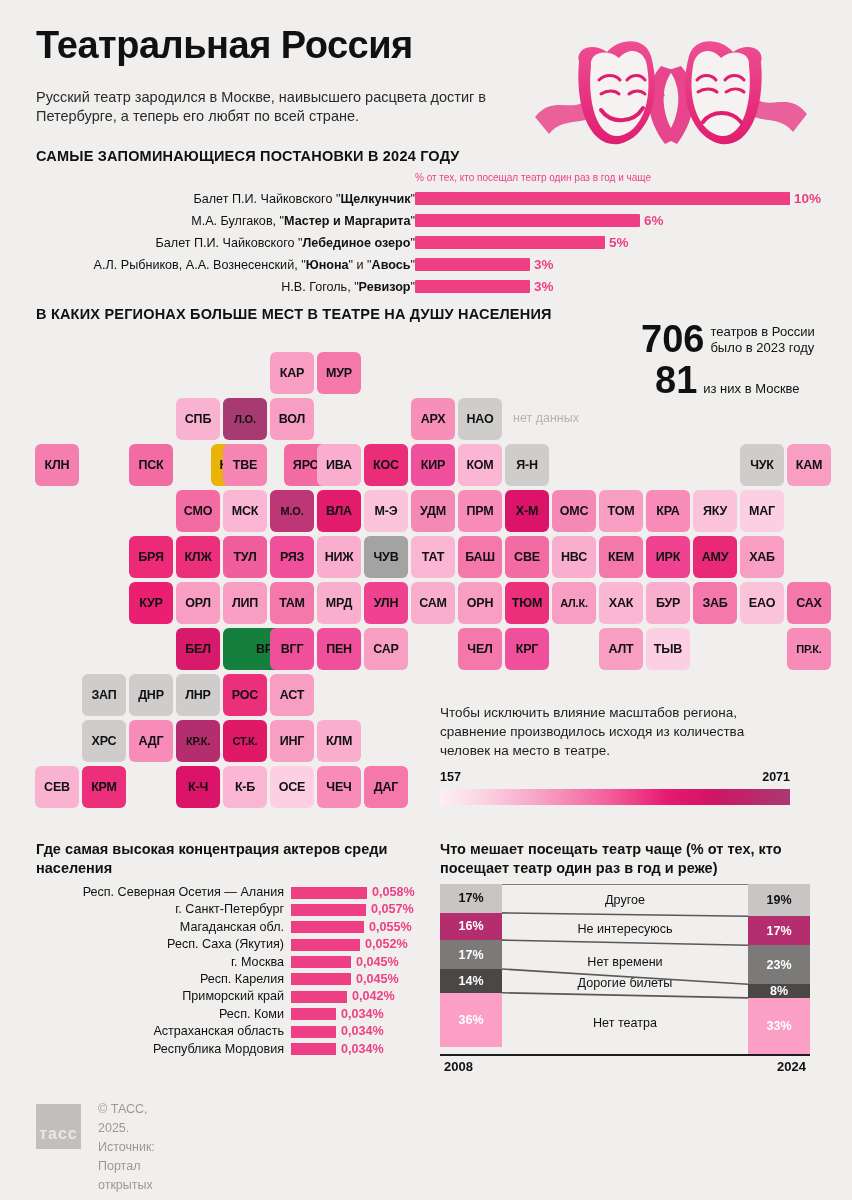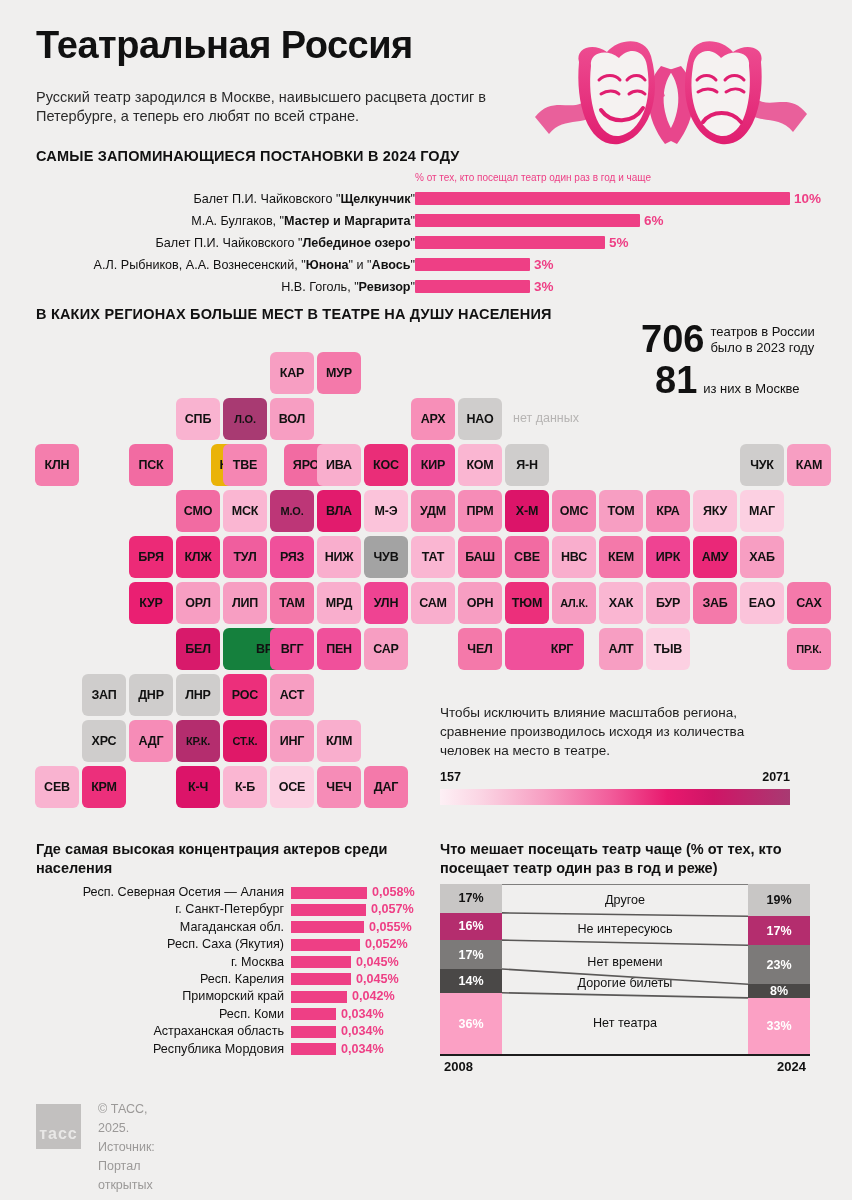--- a/index.html
+++ b/index.html
@@ -285,21 +285,21 @@
       <div class="tile" style="left: 611px; top: 230px; background: rgb(249, 174, 205);">БУР</div>
       <div class="tile" style="left: 658px; top: 230px; background: rgb(244, 121, 170);">ЗАБ</div>
       <div class="tile" style="left: 705px; top: 230px; background: rgb(251, 195, 218);">ЕАО</div>
       <div class="tile" style="left: 752px; top: 230px; background: rgb(244, 121, 170);">САХ</div>
       <div class="tile" style="left: 141px; top: 276px; background: rgb(216, 26, 107);">БЕЛ</div>
       <div class="tile" style="left: 188px; top: 276px; background: #15803d; padding-left: 25px;">ВРЖ</div>
       <div class="tile" style="left: 235px; top: 276px; background: rgb(240, 80, 155);">ВГГ</div>
       <div class="tile" style="left: 282px; top: 276px; background: rgb(240, 80, 155);">ПЕН</div>
       <div class="tile" style="left: 329px; top: 276px; background: rgb(247, 158, 194);">САР</div>
       <div class="tile" style="left: 423px; top: 276px; background: rgb(244, 121, 170);">ЧЕЛ</div>
-      <div class="tile" style="left: 470px; top: 276px; background: rgb(240, 80, 155); padding-left: 35px;">КРГ</div>
+      <div class="tile" style="left: 470px; top: 276px; background: rgb(240, 80, 155);">КРГ</div>
       <div class="tile" style="left: 564px; top: 276px; background: rgb(247, 158, 194);">АЛТ</div>
       <div class="tile" style="left: 611px; top: 276px; background: rgb(252, 208, 226);">ТЫВ</div>
       <div class="tile" style="left: 752px; top: 276px; background: rgb(246, 140, 183); font-size: 11px;">ПР.К.</div>
       <div class="tile" style="left: 47px; top: 322px; background: rgb(207, 205, 204);">ЗАП</div>
       <div class="tile" style="left: 94px; top: 322px; background: rgb(207, 205, 204);">ДНР</div>
       <div class="tile" style="left: 141px; top: 322px; background: rgb(207, 205, 204);">ЛНР</div>
       <div class="tile" style="left: 188px; top: 322px; background: rgb(236, 47, 123);">РОС</div>
       <div class="tile" style="left: 235px; top: 322px; background: rgb(247, 158, 194);">АСТ</div>
       <div class="tile" style="left: 47px; top: 368px; background: rgb(207, 205, 204);">ХРС</div>
       <div class="tile" style="left: 94px; top: 368px; background: rgb(246, 140, 183);">АДГ</div>
@@ -391,21 +391,21 @@
         </div>
         <div class="sseg" style="top: 28.9px; height: 27.2px; background: rgb(180, 45, 110);">
           <span style="color: rgb(255, 255, 255);">16%</span>
         </div>
         <div class="sseg" style="top: 56.1px; height: 28.9px; background: rgb(124, 122, 121);">
           <span style="color: rgb(255, 255, 255);">17%</span>
         </div>
         <div class="sseg" style="top: 85px; height: 23.8px; background: rgb(74, 72, 71);">
           <span style="color: rgb(255, 255, 255);">14%</span>
         </div>
-        <div class="sseg" style="top: 108.8px; height: 62px; background: rgb(251, 160, 196);">
+        <div class="sseg" style="top: 108.8px; height: 54px; background: rgb(251, 160, 196);">
           <span style="color: rgb(255, 255, 255);">36%</span>
         </div>
       </div>
       <div class="scol right">
         <div class="sseg" style="top: 0px; height: 32.3px; background: rgb(200, 198, 197);">
           <span style="color: rgb(17, 17, 17);">19%</span>
         </div>
         <div class="sseg" style="top: 32.3px; height: 28.9px; background: rgb(180, 45, 110);">
           <span style="color: rgb(255, 255, 255);">17%</span>
         </div>

